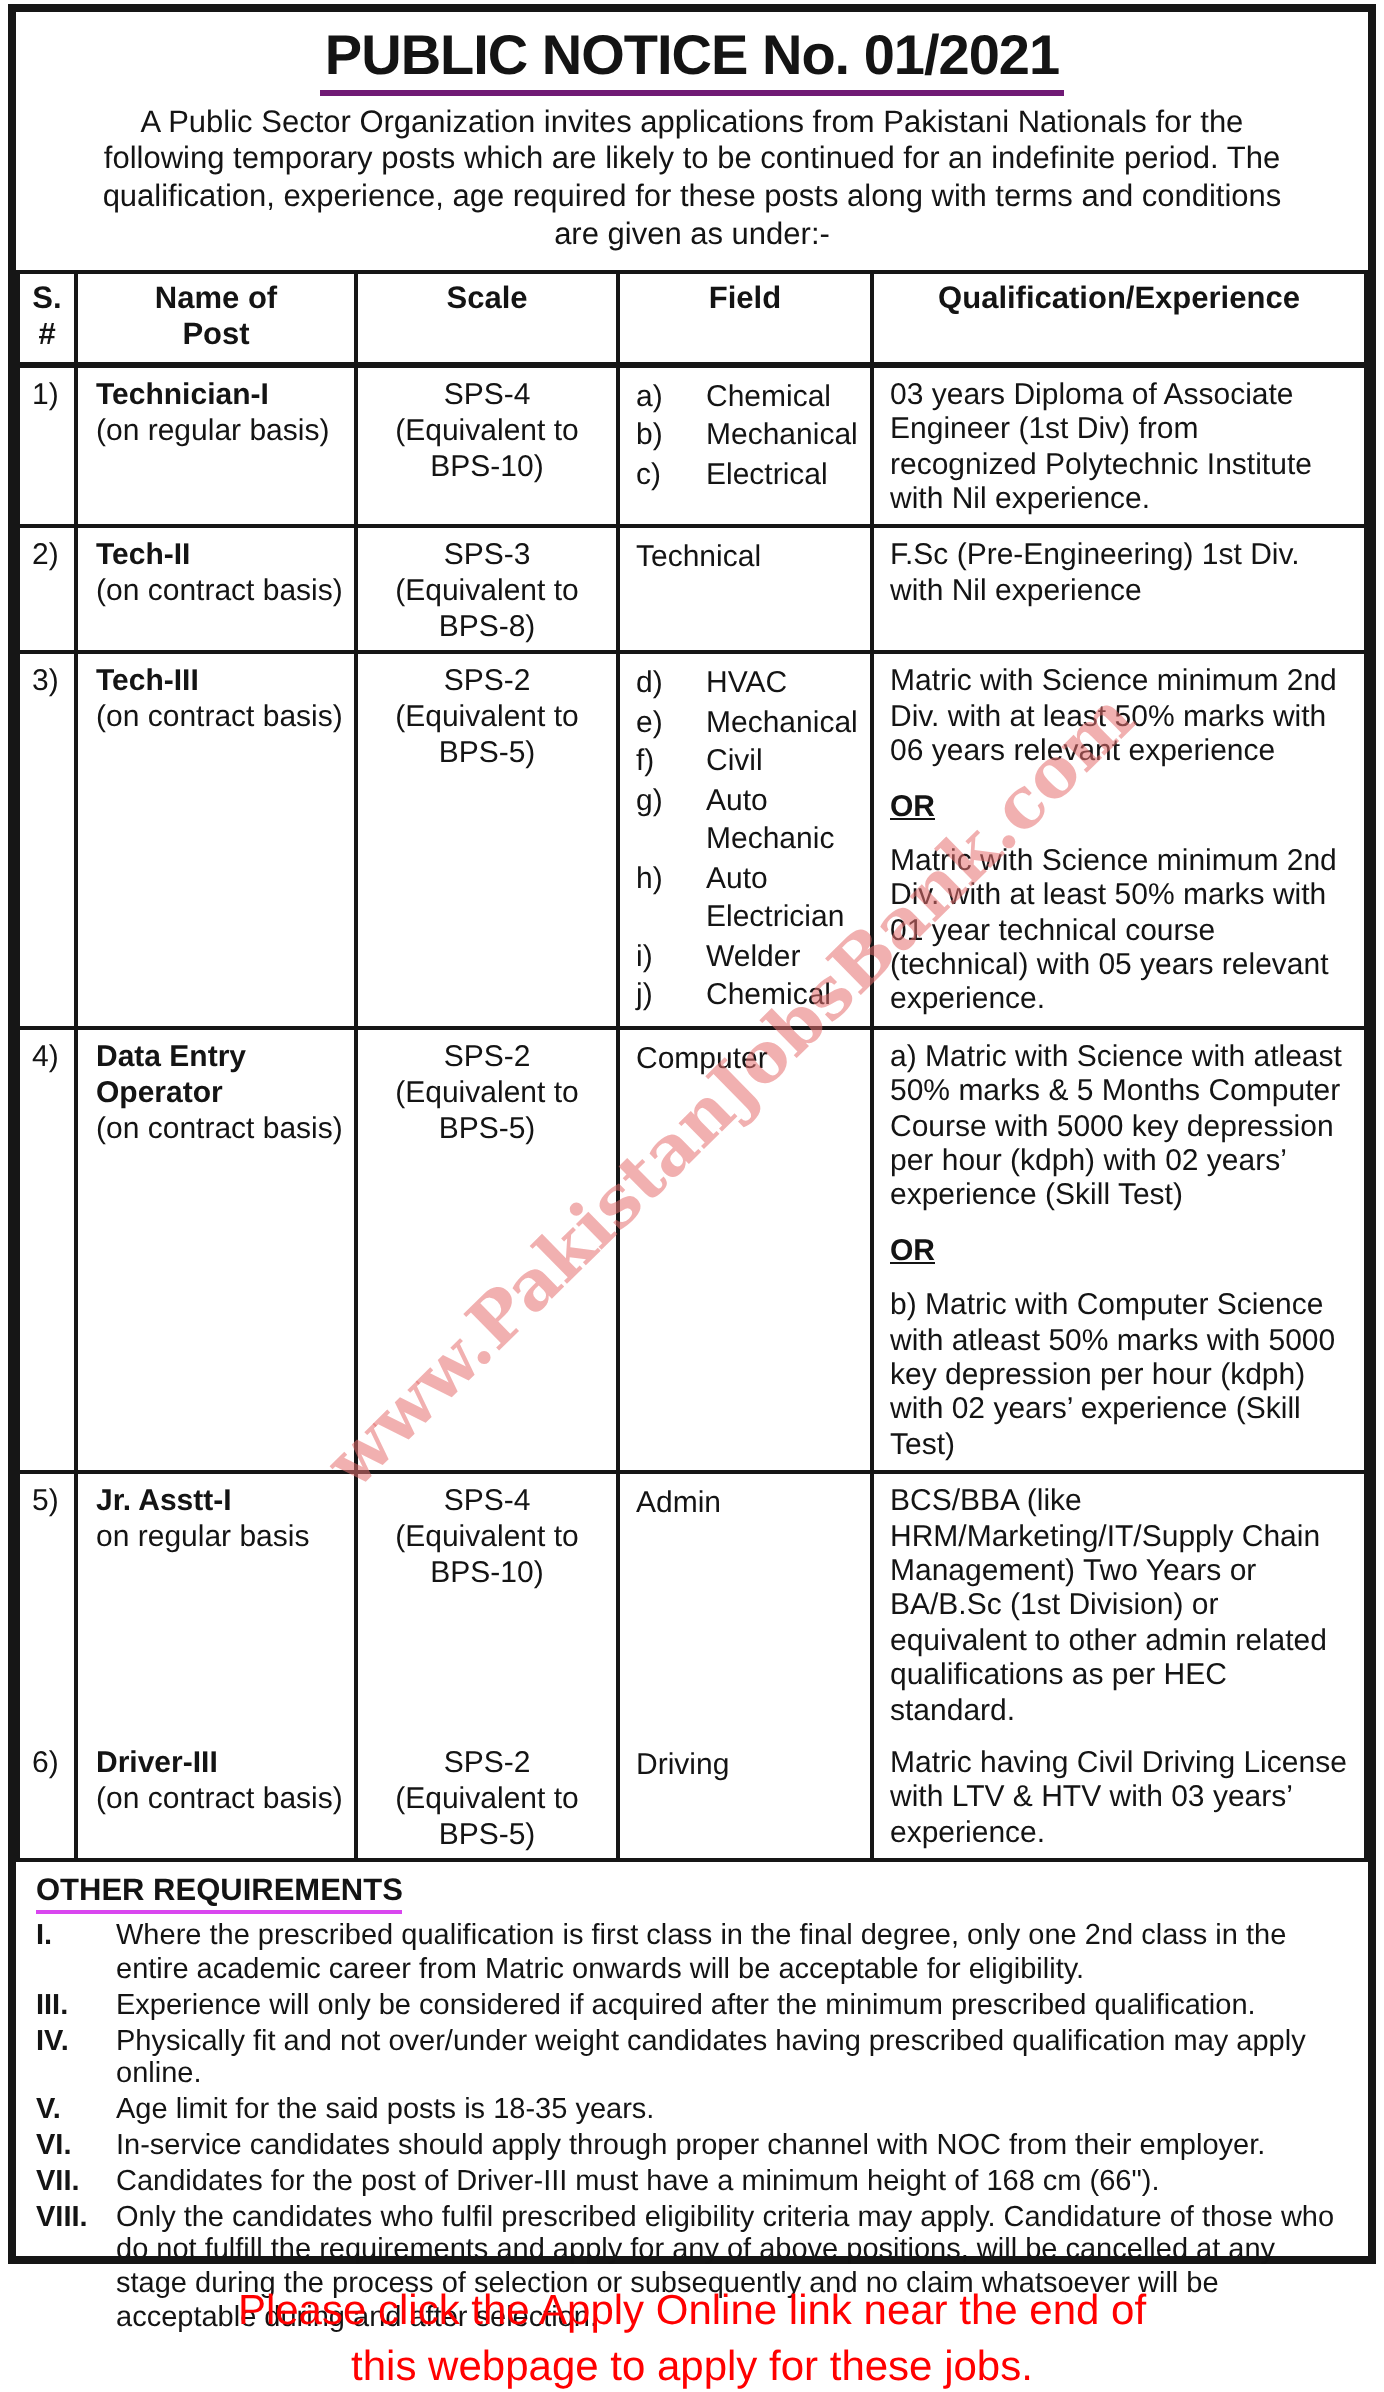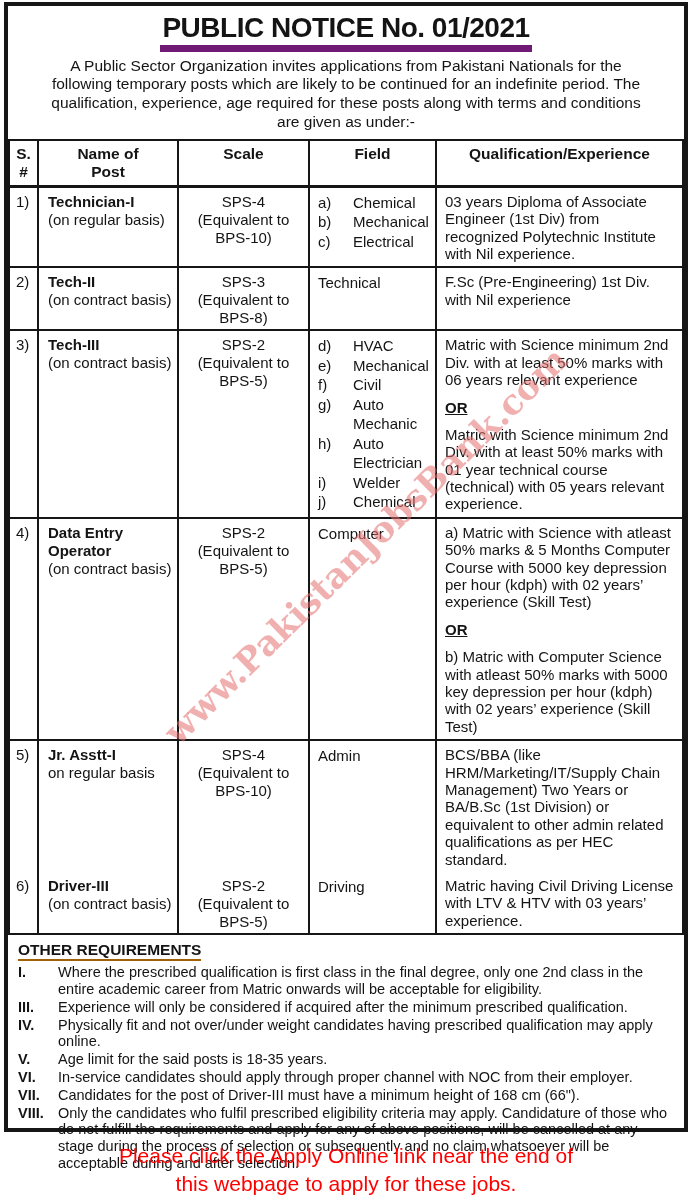--- a/index.html
+++ b/index.html
@@ -4,21 +4,21 @@
 <style>
   * { margin:0; padding:0; box-sizing:border-box; }
   html,body { width:692px; height:1196px; background:#ffffff; font-family:"Liberation Sans", sans-serif; color:#141414; }
   .page { position:relative; width:692px; height:1196px; overflow:hidden; background:#fff; }
 
   .notice-box { position:absolute; left:4px; top:2px; width:684px; height:1130px;
                 border:4px solid #161616; background:#fff; padding-top:7px; }
 
   .title-wrap { text-align:center; margin-bottom:5px; }
   .notice-title { display:inline-block; font-size:28px; font-weight:bold; letter-spacing:-0.5px;
-                  border-bottom:7px solid #701a75; padding:0 2px 1px; line-height:1.1; }
+                  border-bottom:3px solid #701a75; padding:0 2px 1px; line-height:1.1; }
 
   .intro { width:600px; margin:4px auto 8px; text-align:center; font-size:15.5px; line-height:1.2; }
 
   table.jobs { width:100%; border-collapse:collapse; table-layout:fixed; }
   table.jobs th, table.jobs td { border:2px solid #161616; vertical-align:top; font-size:15px; }
   table.jobs th { font-weight:bold; font-size:15.5px; text-align:center; padding:4px 3px; height:42px;
                   white-space:pre-line; line-height:1.15; border-bottom-width:3px; }
   th.h-sno { text-align:left; padding-left:6px; }
   td.c-sno  { padding:5px 2px 2px 6px; }
   td.c-post { padding:5px 4px 2px 9px; line-height:1.2; }
@@ -27,21 +27,21 @@
   td.c-qual { padding:5px 6px 4px 8px; line-height:1.16; }
   .post-name { font-weight:bold; }
   .fi { display:flex; }
   .fi-k { width:35px; flex:0 0 35px; }
   .qual-or { display:inline-block; text-decoration:underline; margin:10px 0;font-weight:bold; }
   tr.r1 td { height:64px; } tr.r2 td { height:44px; } tr.r3 td { height:175px; }
   tr.r4 td { height:185px; } tr.r5 td { height:86px; border-bottom:none; }
   tr.r6 td { height:45px; border-top:none; }
 
   .reqs { padding:6px 8px 0 10px; }
-  .req-heading { display:inline-block; font-size:15.5px; font-weight:bold; border-bottom:2px solid #a16207; margin-bottom:3px; }
+  .req-heading { display:inline-block; font-size:15.5px; font-weight:bold; border-bottom:2px solid #d946ef; margin-bottom:3px; }
   .req-item { display:flex; font-size:14.5px; line-height:1.16; margin-bottom:1px; }
   .req-num { flex:0 0 40px; font-weight:bold; }
   .req-text { flex:1; }
 
   .watermark { position:absolute; left:170px; top:718px; z-index:5; pointer-events:none;
                transform-origin:0 50%; transform:rotate(-44.5deg);
                font-family:"DejaVu Serif", serif; font-weight:bold; font-size:35px;
                white-space:nowrap; line-height:40px; }
 
   .footer-note { position:absolute; left:0; top:1142px; width:692px; text-align:center;

